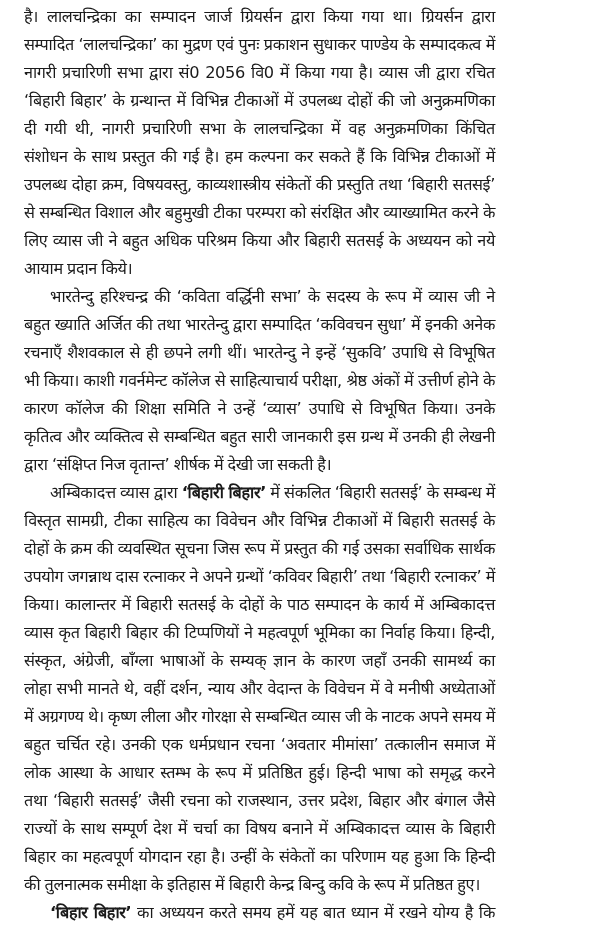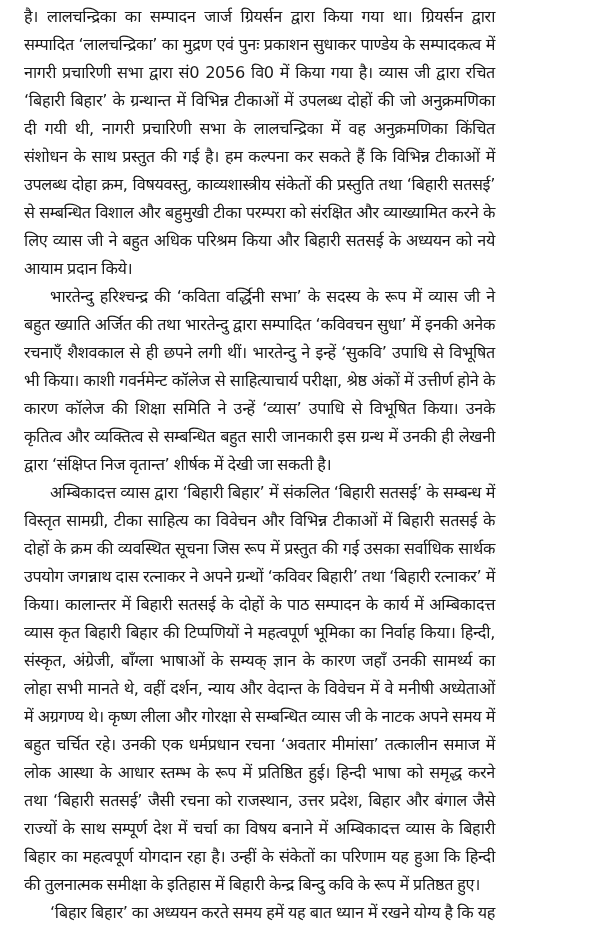--- a/index.html
+++ b/index.html
@@ -15,21 +15,21 @@
     line-height: 28px;
   }
   .para {
     margin: 0;
     text-align: justify;
     text-align-last: left;
     letter-spacing: -0.35px;
     word-spacing: -0.5px;
   }
   .para.indent { text-indent: 26px; }
-  .bold { font-weight: normal; }
+  .bold { font-weight: bold; }
 </style>
 </head>
 <body>
 
 <div class="page">
   <p class="para">
     <span>है। लालचन्द्रिका का सम्पादन जार्ज ग्रियर्सन द्वारा किया गया था। ग्रियर्सन द्वारा सम्पादित ‘लालचन्द्रिका’ का मुद्रण एवं पुनः प्रकाशन सुधाकर पाण्डेय के सम्पादकत्व में नागरी प्रचारिणी सभा द्वारा सं0 2056 वि0 में किया गया है। व्यास जी द्वारा रचित ‘बिहारी बिहार’ के ग्रन्थान्त में विभिन्न टीकाओं में उपलब्ध दोहों की जो अनुक्रमणिका दी गयी थी, नागरी प्रचारिणी सभा के लालचन्द्रिका में वह अनुक्रमणिका किंचित संशोधन के साथ प्रस्तुत की गई है। हम कल्पना कर सकते हैं कि विभिन्न टीकाओं में उपलब्ध दोहा क्रम, विषयवस्तु, काव्यशास्त्रीय संकेतों की प्रस्तुति तथा ‘बिहारी सतसई’ से सम्बन्धित विशाल और बहुमुखी टीका परम्परा को संरक्षित और व्याख्यामित करने के लिए व्यास जी ने बहुत अधिक परिश्रम किया और बिहारी सतसई के अध्ययन को नये आयाम प्रदान किये।</span>
   </p>
   <p class="para indent">
     <span>भारतेन्दु हरिश्चन्द्र की ‘कविता वर्द्धिनी सभा’ के सदस्य के रूप में व्यास जी ने बहुत ख्याति अर्जित की तथा भारतेन्दु द्वारा सम्पादित ‘कविवचन सुधा’ में इनकी अनेक रचनाएँ शैशवकाल से ही छपने लगी थीं। भारतेन्दु ने इन्हें ‘सुकवि’ उपाधि से विभूषित भी किया। काशी गवर्नमेन्ट कॉलेज से साहित्याचार्य परीक्षा, श्रेष्ठ अंकों में उत्तीर्ण होने के कारण कॉलेज की शिक्षा समिति ने उन्हें ‘व्यास’ उपाधि से विभूषित किया। उनके कृतित्व और व्यक्तित्व से सम्बन्धित बहुत सारी जानकारी इस ग्रन्थ में उनकी ही लेखनी द्वारा ‘संक्षिप्त निज वृतान्त’ शीर्षक में देखी जा सकती है।</span>

